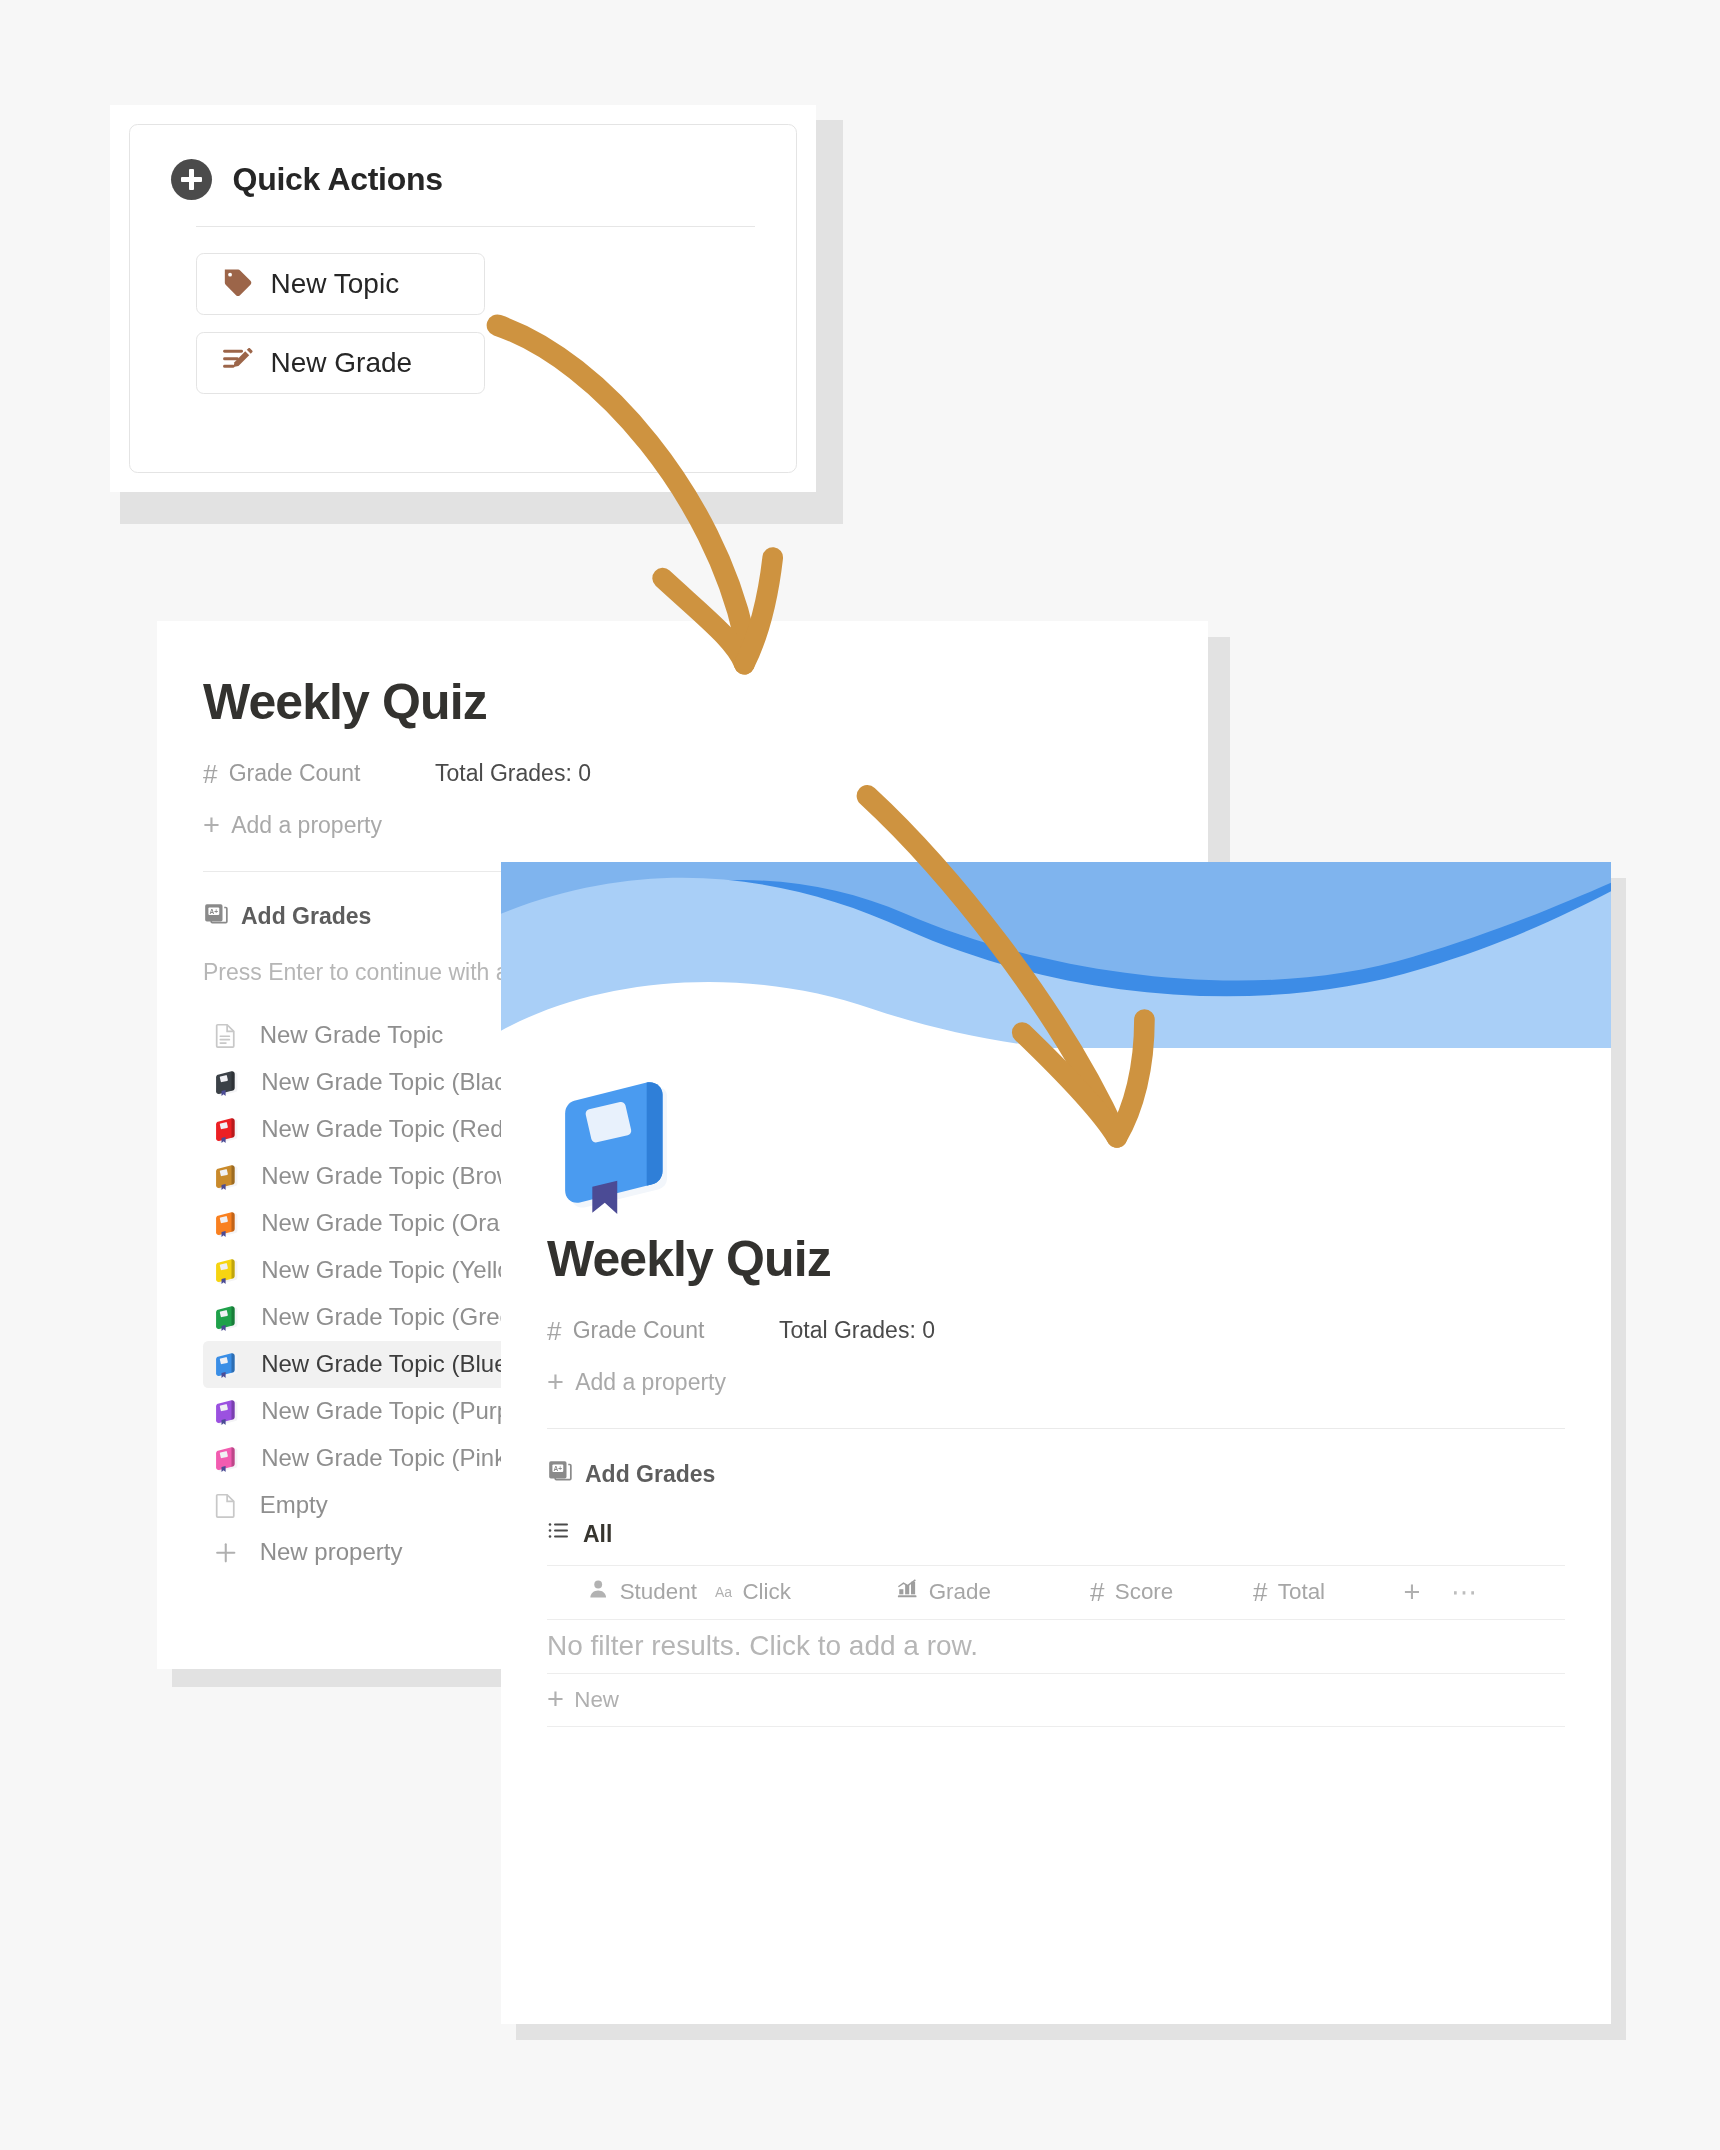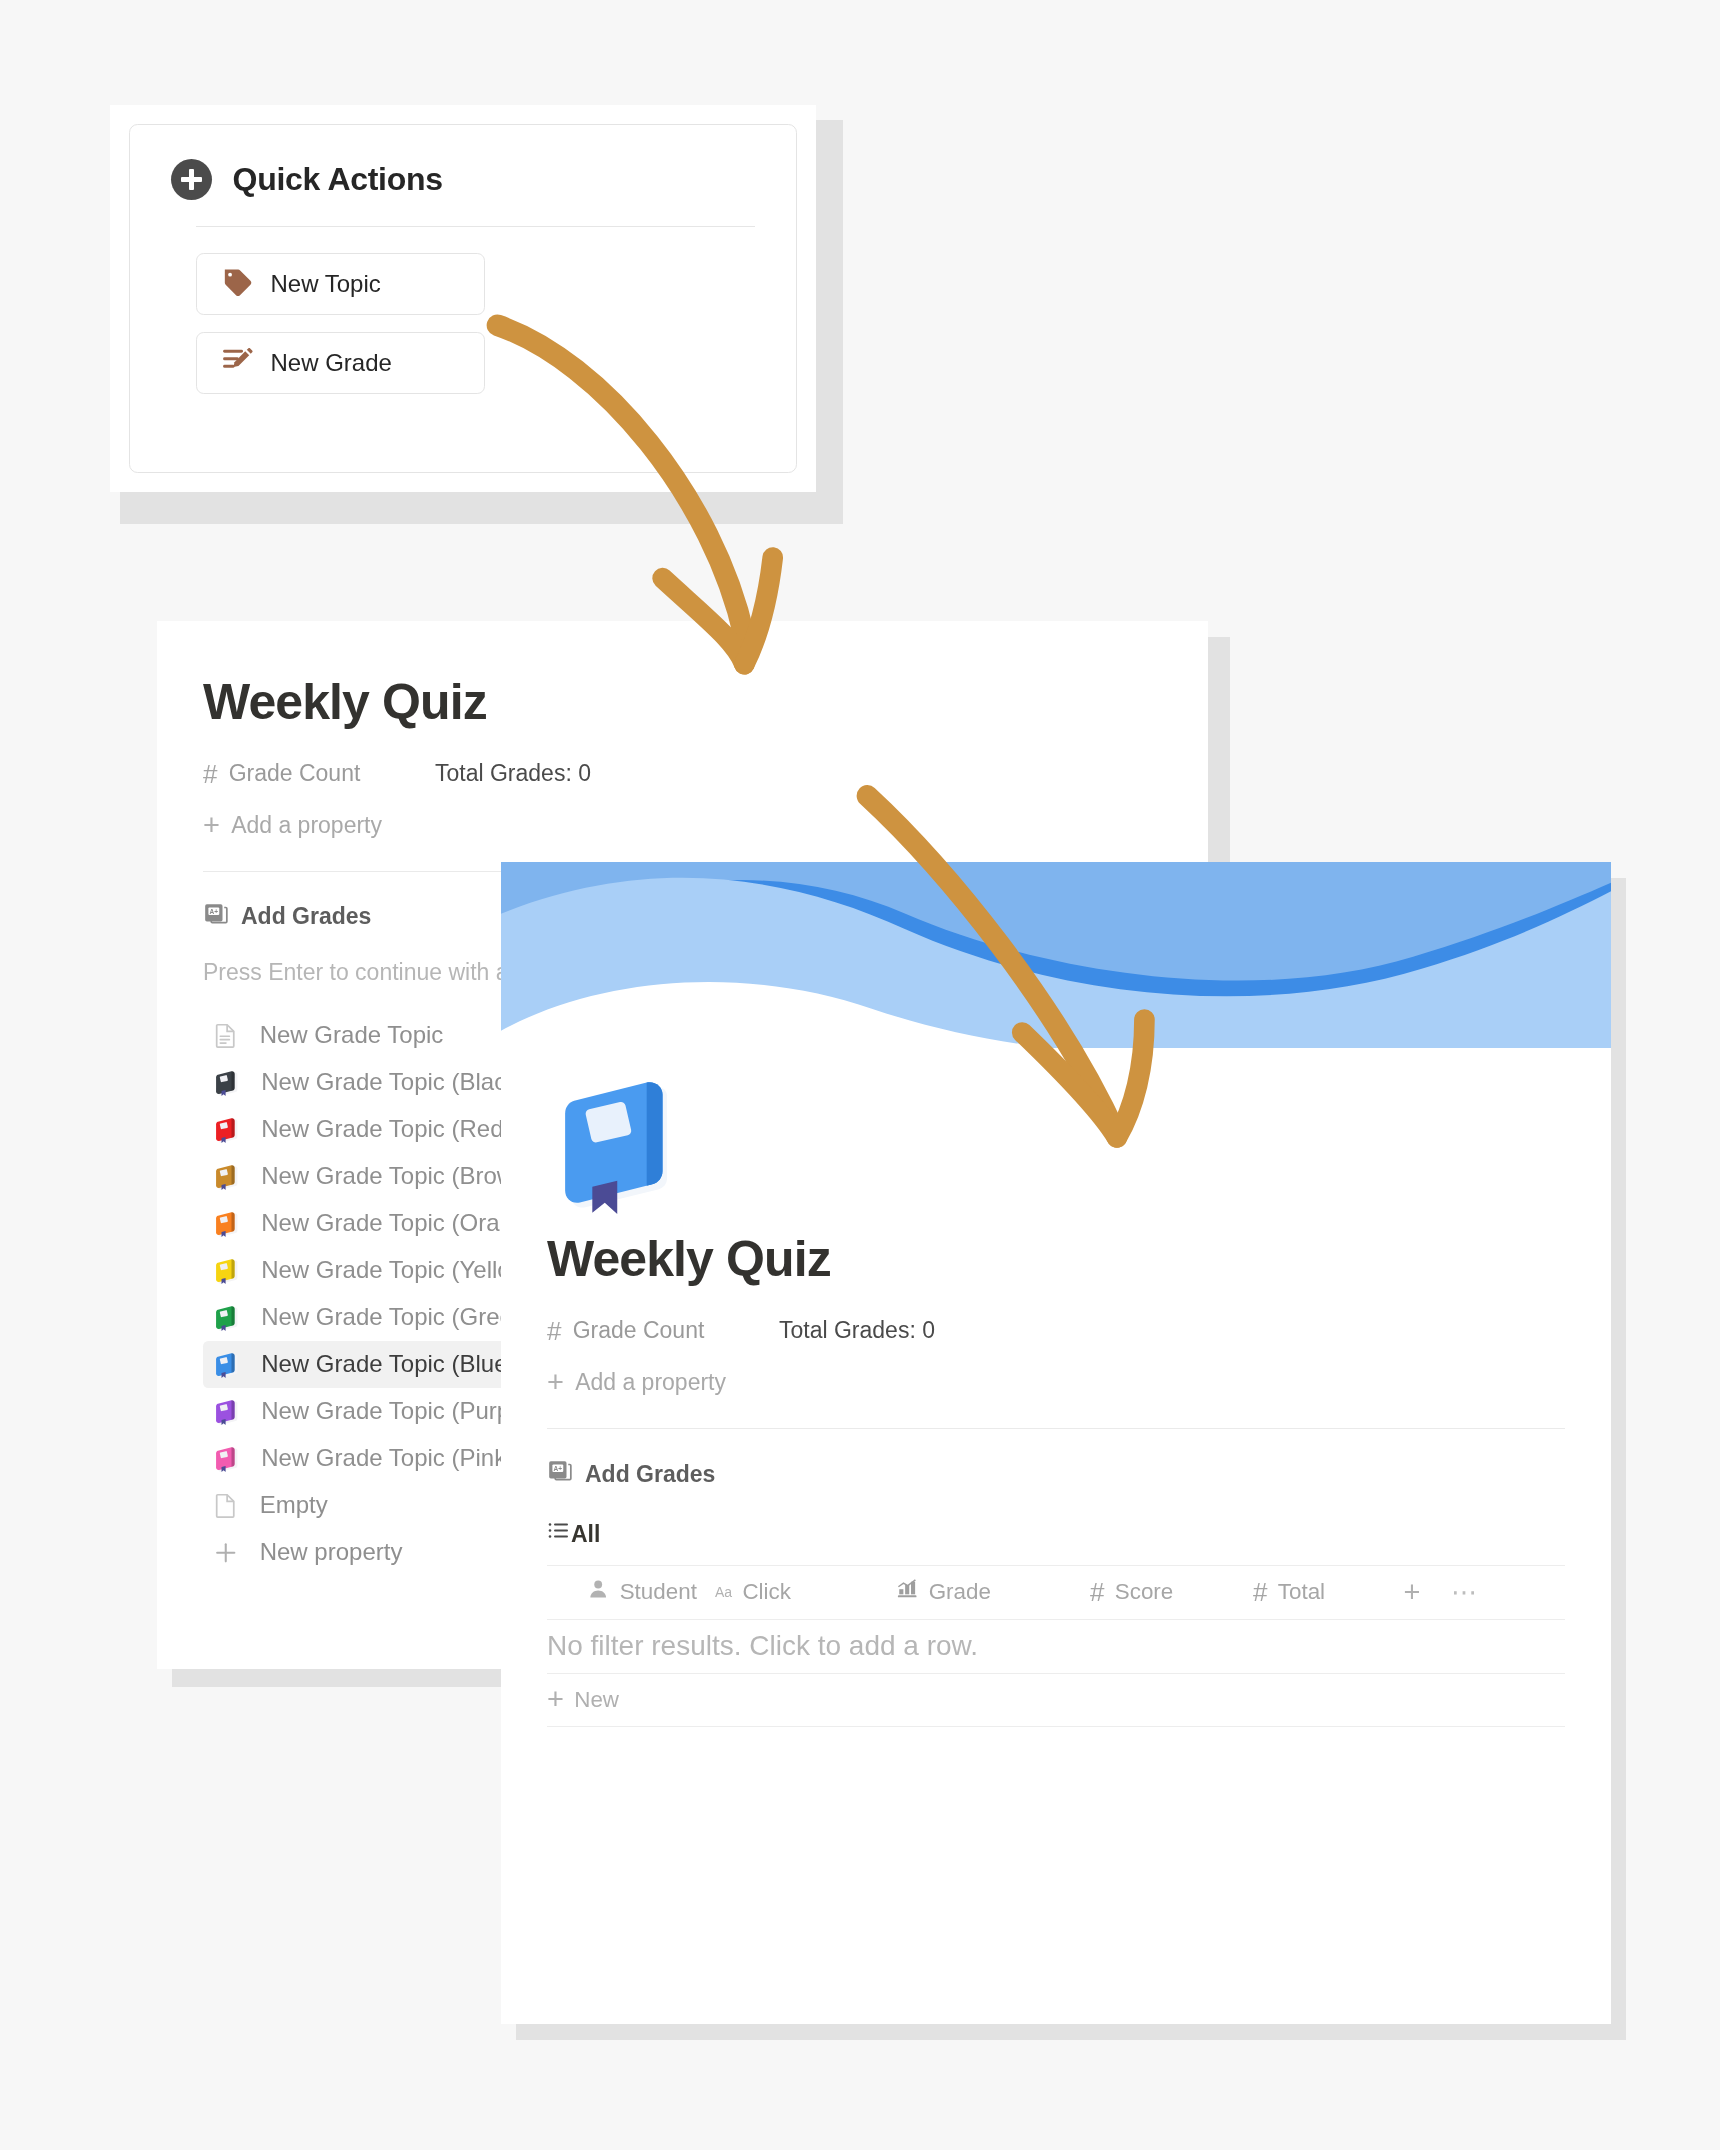--- a/index.html
+++ b/index.html
@@ -34,21 +34,21 @@
   .plus-circle::after  { top: 10.3px; left: 18px; height: 20.6px; width: 5.2px; }
   #qa-title { font-size: 32px; font-weight: 600; color: #262626; letter-spacing: -0.3px; }
   #qa-rule { margin: 26px 41px 0 66px; height: 0.9px; background: #e6e6e6; }
   #qa-buttons { padding: 26px 0 0 66px; }
   .qa-btn {
     display: flex; align-items: center; gap: 15.5px;
     width: 289px; height: 62px; padding-left: 24px;
     border: 0.9px solid #e4e4e4; border-radius: 7.7px;
     background: #fff; margin-bottom: 17px; cursor: pointer;
   }
-  .qa-btn-label { font-size: 24px; font-weight: 500; color: #262626; }
+  .qa-btn-label { font-size: 28px; font-weight: 500; color: #262626; }
   .ic { flex: none; display: block; }
 
   
   #mid-shadow { left: 172px; top: 637px; width: 1058px; height: 1050px; }
   #mid-card   { left: 157px; top: 621px; width: 1051px; height: 1048px; }
   .doc-pad { padding: 0 0 0 46px; }
   .doc-title {
     font-size: 50px; font-weight: 700; color: #33322f;
     letter-spacing: -0.9px; padding-top: 52px;
   }
@@ -87,21 +87,21 @@
   #br-banner { position: relative; width: 100%; height: 186px; overflow: hidden; background: #93c3f4; }
   #br-body { padding: 0 0 0 46px; }
   .cover-emoji { margin-top: 20.6px; }
   .br-title {
     font-size: 50px; font-weight: 700; color: #33322f;
     letter-spacing: -0.9px; margin-top: 13.8px;
   }
 
   
   .view-tab {
-    display: flex; align-items: center; gap: 0;
+    display: flex; align-items: center; gap: 12px;
     margin-top: 29px; font-size: 23px; color: #37352f; font-weight: 600;
   }
   .db-rule { height: 0.9px; background: #ededed; margin-top: 15.5px; }
   .db-head { display: flex; align-items: center; height: 53px; }
   .db-col {
     display: flex; align-items: center; gap: 10.3px;
     font-size: 22.4px; color: #a6a6a6;
   }
   .db-empty { font-size: 28px; color: #b6b6b6; height: 53px; display: flex; align-items: center; }
   .db-new { display: flex; align-items: center; gap: 10.3px; font-size: 22.4px; color: #b0b0b0; height: 53px; }

